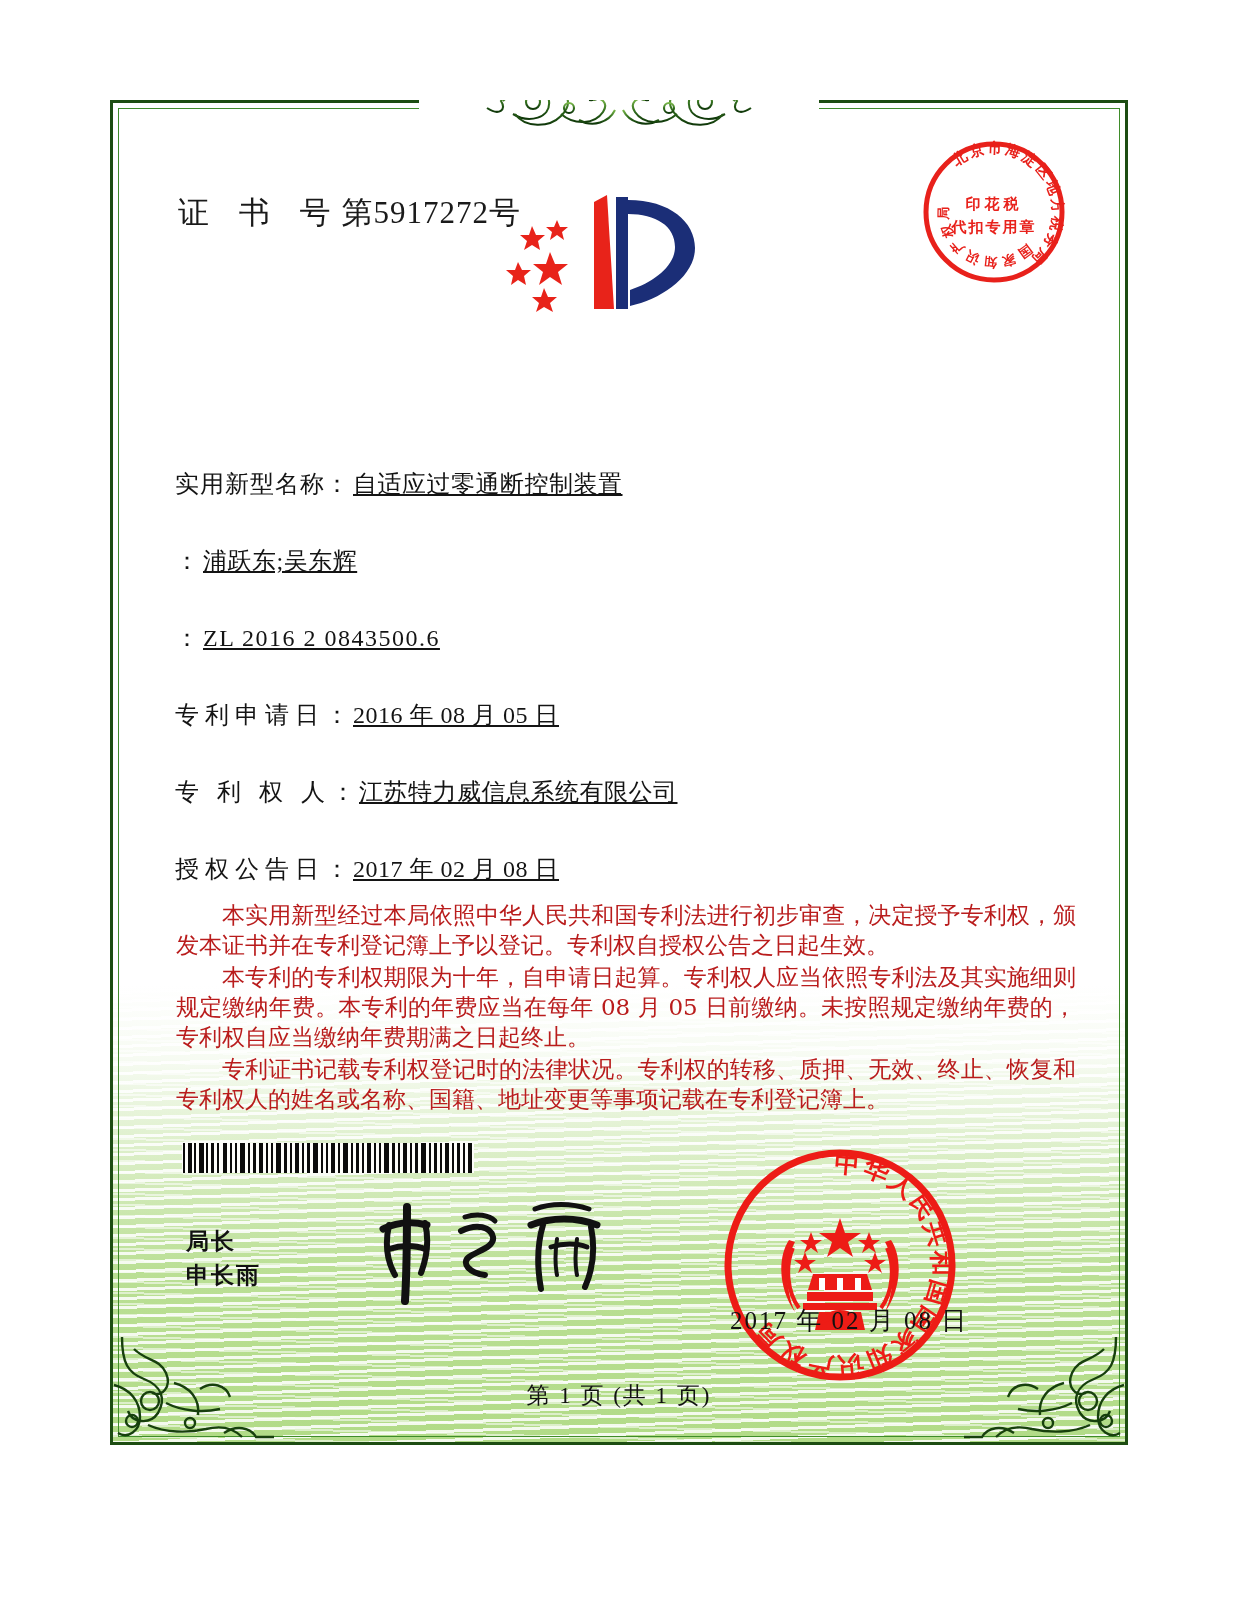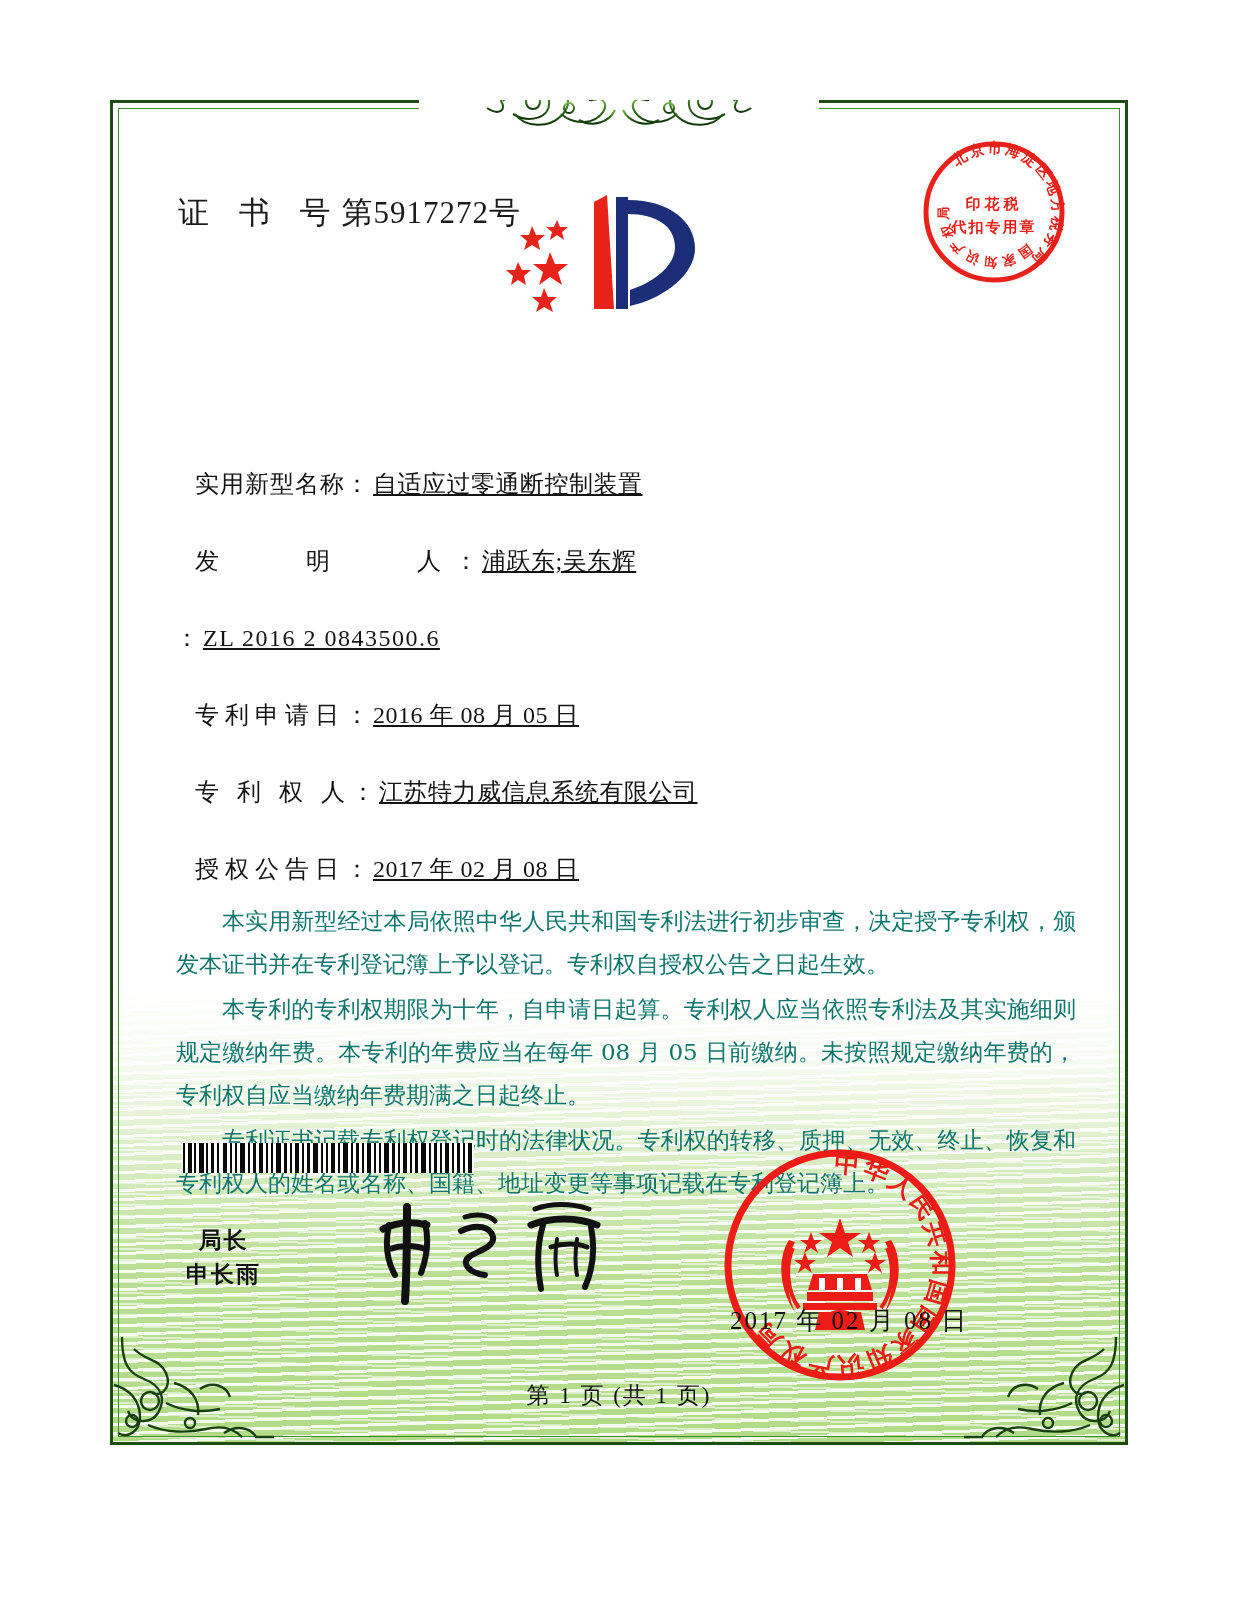--- a/index.html
+++ b/index.html
@@ -164,39 +164,38 @@
     display: flex;
     align-items: baseline;
     margin-bottom: 45px;
     font-size: 24px;
     color: #141414;
     white-space: nowrap;
   }
   .field-label {
     display: inline-block;
     min-width: 148px;
-    margin-left: 20px;
   }
   .field-label.wide-sp { letter-spacing: 13px; }
   .field-label.mid-sp { letter-spacing: 6px; }
   .field-label.tight-sp { letter-spacing: 1px; }
   .field-colon { margin-right: 4px; }
   .field-value { letter-spacing: 0.5px; text-decoration: underline; }
   .field-value.mono { font-family: "Liberation Serif", serif; letter-spacing: 1.5px; }
 
   
   .body-text {
     position: absolute;
     left: 66px;
     top: 800px;
     width: 900px;
     font-family: "DejaVu Serif", "Liberation Serif", serif;
     font-size: 23px;
-    line-height: 43px;
-    color: #0f766e;
+    line-height: 30px;
+    color: #b91c1c;
     text-align: justify;
   }
   .body-text p {
     margin: 0 0 2px 0;
     text-indent: 2em;
   }
 
   
   .barcode {
     position: absolute;
@@ -207,27 +206,26 @@
     z-index: 3;
   }
 
   .signature-block {
     position: absolute;
     left: 76px;
     top: 1125px;
     z-index: 3;
   }
   .sig-label {
-    font-family: Liberation Mono, monospace;
+    font-family: Liberation Serif, serif;
     font-size: 23px;
     font-weight: bold;
     letter-spacing: 2px;
     color: #111;
     line-height: 34px;
-    text-align: center;
   }
   .signature-art {
     position: absolute;
     left: 255px;
     top: 1095px;
     width: 260px;
     height: 110px;
     z-index: 3;
   }
 
@@ -387,21 +385,20 @@
     </div>
 
 
     <div class="fields">
       <div class="field-row">
         <span class="field-label tight-sp">实用新型名称</span>
           <span class="field-colon">：</span>
           <span class="field-value">自适应过零通断控制装置</span>
       </div>
       <div class="field-row">
-        <span class="field-label wide-sp">发　　明　　人</span>
           <span class="field-colon">：</span>
           <span class="field-value">浦跃东;吴东辉</span>
       </div>
       <div class="field-row">
           <span class="field-colon">：</span>
           <span class="field-value mono">ZL 2016 2 0843500.6</span>
       </div>
       <div class="field-row">
         <span class="field-label mid-sp">专利申请日</span>
           <span class="field-colon">：</span>

